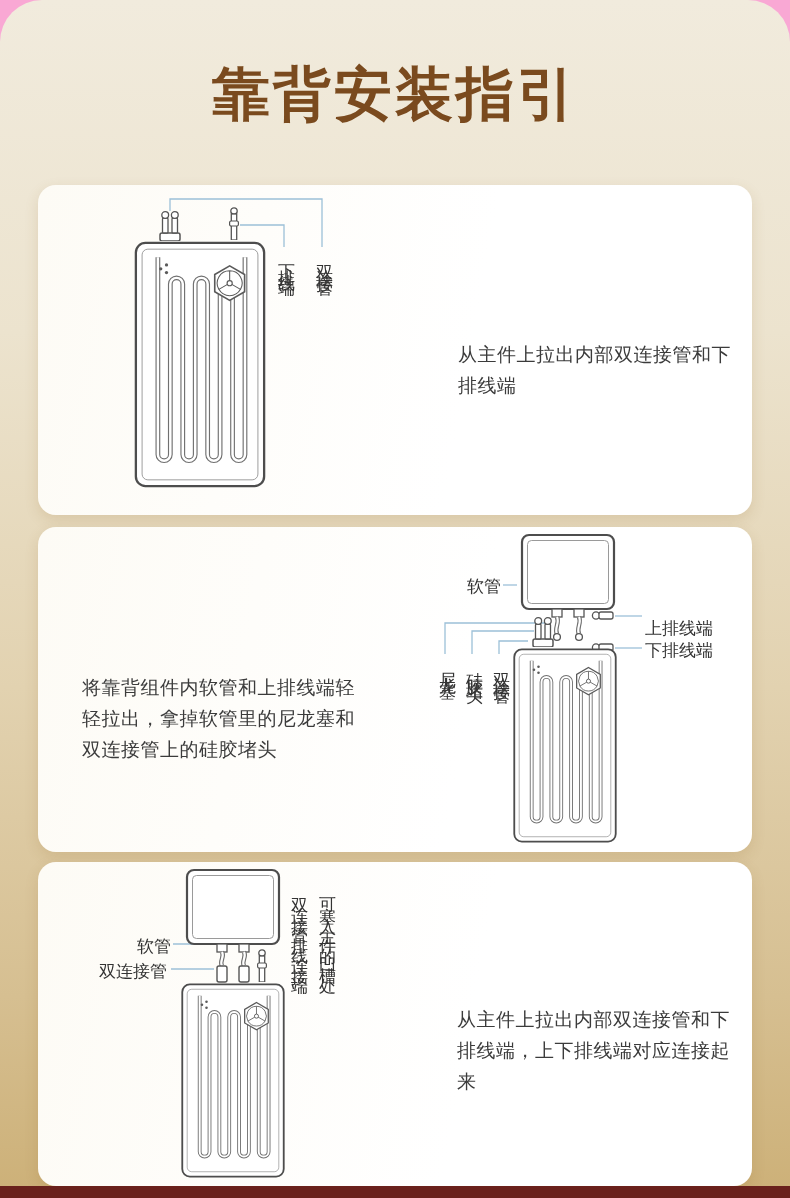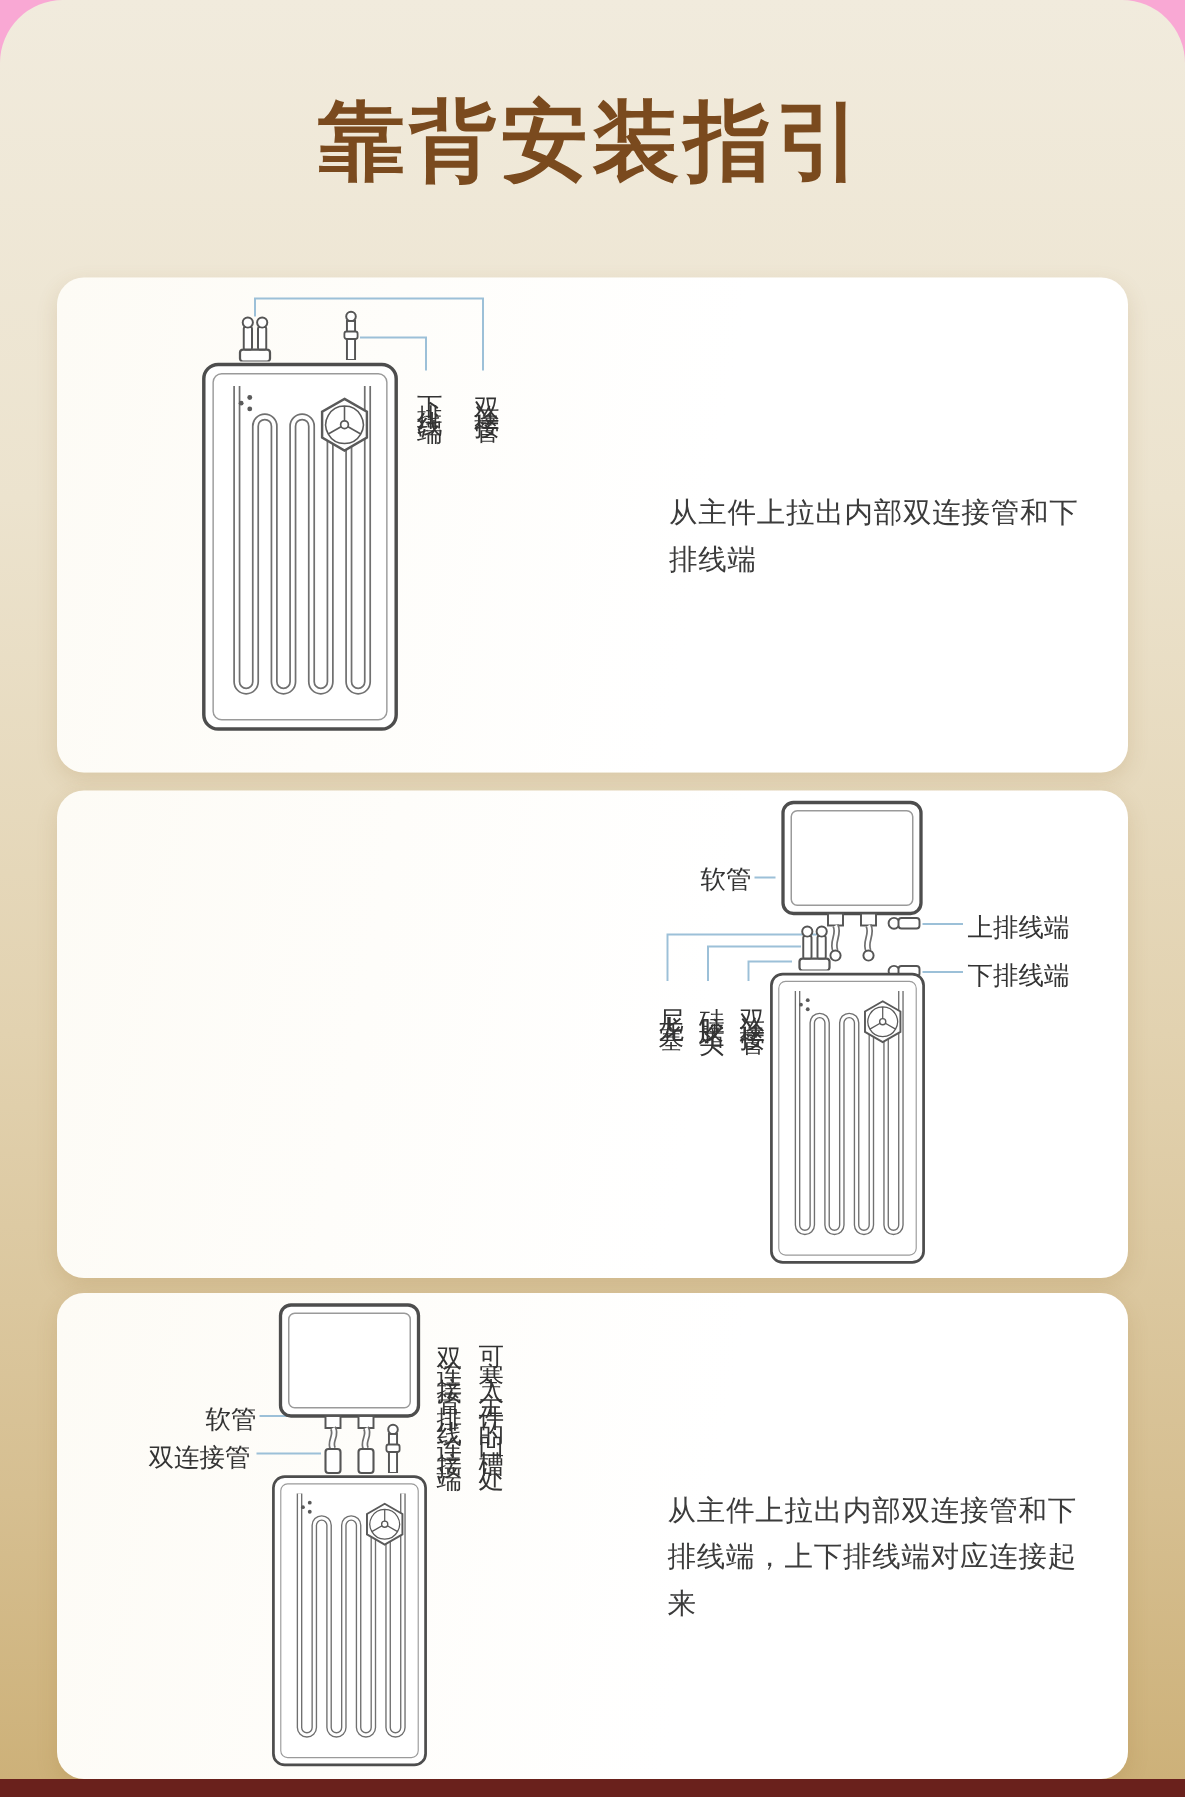--- a/index.html
+++ b/index.html
@@ -9,21 +9,21 @@
            border-radius:42px 42px 0 0;overflow:hidden;
            background:linear-gradient(180deg,#f1ebdd 0%,#ece3ce 28%,#e2d2b0 58%,#d6bf91 84%,#cdb179 100%);}
   .title{position:absolute;left:0;top:56px;width:100%;margin:0;text-align:center;
          font-size:58px;font-weight:900;letter-spacing:3px;color:#7a4a1e;}
   .card{position:absolute;left:38px;width:714px;background:linear-gradient(100deg,#fdfbf5,#ffffff 60%);
         border-radius:18px;box-shadow:0 5px 14px rgba(140,100,40,.16);}
   #card1{top:185px;height:330px;}
   #card2{top:527px;height:325px;}
   #card3{top:862px;height:324px;}
   .diagram{position:absolute;left:0;top:0;width:100%;height:100%;}
-  .instruction{position:absolute;margin:0;font-size:19px;line-height:1.62;letter-spacing:.5px;color:#3b3b3b;}
+  .instruction{position:absolute;margin:12px;font-size:19px;line-height:1.62;letter-spacing:.5px;color:#3b3b3b;}
   .vlabel{position:absolute;writing-mode:vertical-rl;text-orientation:upright;
           font-size:17px;letter-spacing:5px;color:#333;}
   .vlabel.tall{letter-spacing:10px;}
   .hlabel{position:absolute;font-size:17px;color:#333;white-space:nowrap;font-family:Liberation Serif, serif;}
   .bottom-bar{position:absolute;left:0;bottom:0;width:100%;height:12px;background:#6a211c;}
 </style>
 </head>
 <body>
 
 <svg width="0" height="0" style="position:absolute" aria-hidden="true">
@@ -111,22 +111,23 @@
         <g fill="#ffffff" stroke="#555555" stroke-width="1.3">
           <circle cx="558" cy="88.5" r="3.6"></circle>
             <rect x="561" y="85" width="14" height="7" rx="2"></rect>
         </g>
         <g fill="#ffffff" stroke="#555555" stroke-width="1.3">
           <circle cx="558" cy="120.5" r="3.6"></circle>
             <rect x="561" y="117" width="14" height="7" rx="2"></rect>
         </g>
         <use href="#sym-panel" x="474" y="120" width="106" height="197"></use>
       </svg>
+      <p class="instruction" style="left:32px;top:134px;width:288px">将靠背组件内软管和上排线端轻轻拉出，拿掉软管里的尼龙塞和双连接管上的硅胶堵头</p>
       <div class="hlabel" style="left:429px;top:48px">软管</div>
-      <div class="hlabel" style="left:607px;top:80px">上排线端</div>
+      <div class="hlabel" style="left:607px;top:90px">上排线端</div>
       <div class="hlabel" style="left:607px;top:112px">下排线端</div>
       <div class="vlabel" style="left:398px;top:132px">尼龙塞</div>
       <div class="vlabel" style="left:425px;top:132px">硅胶堵头</div>
       <div class="vlabel" style="left:452px;top:132px">双连接管</div>
     </section>
 
     <section class="card" id="card3">
       <svg class="diagram" viewBox="0 0 714 324">
         <g stroke="#9cc0d8" stroke-width="1.3" fill="none">
           <path d="M135 82 H180"></path>

